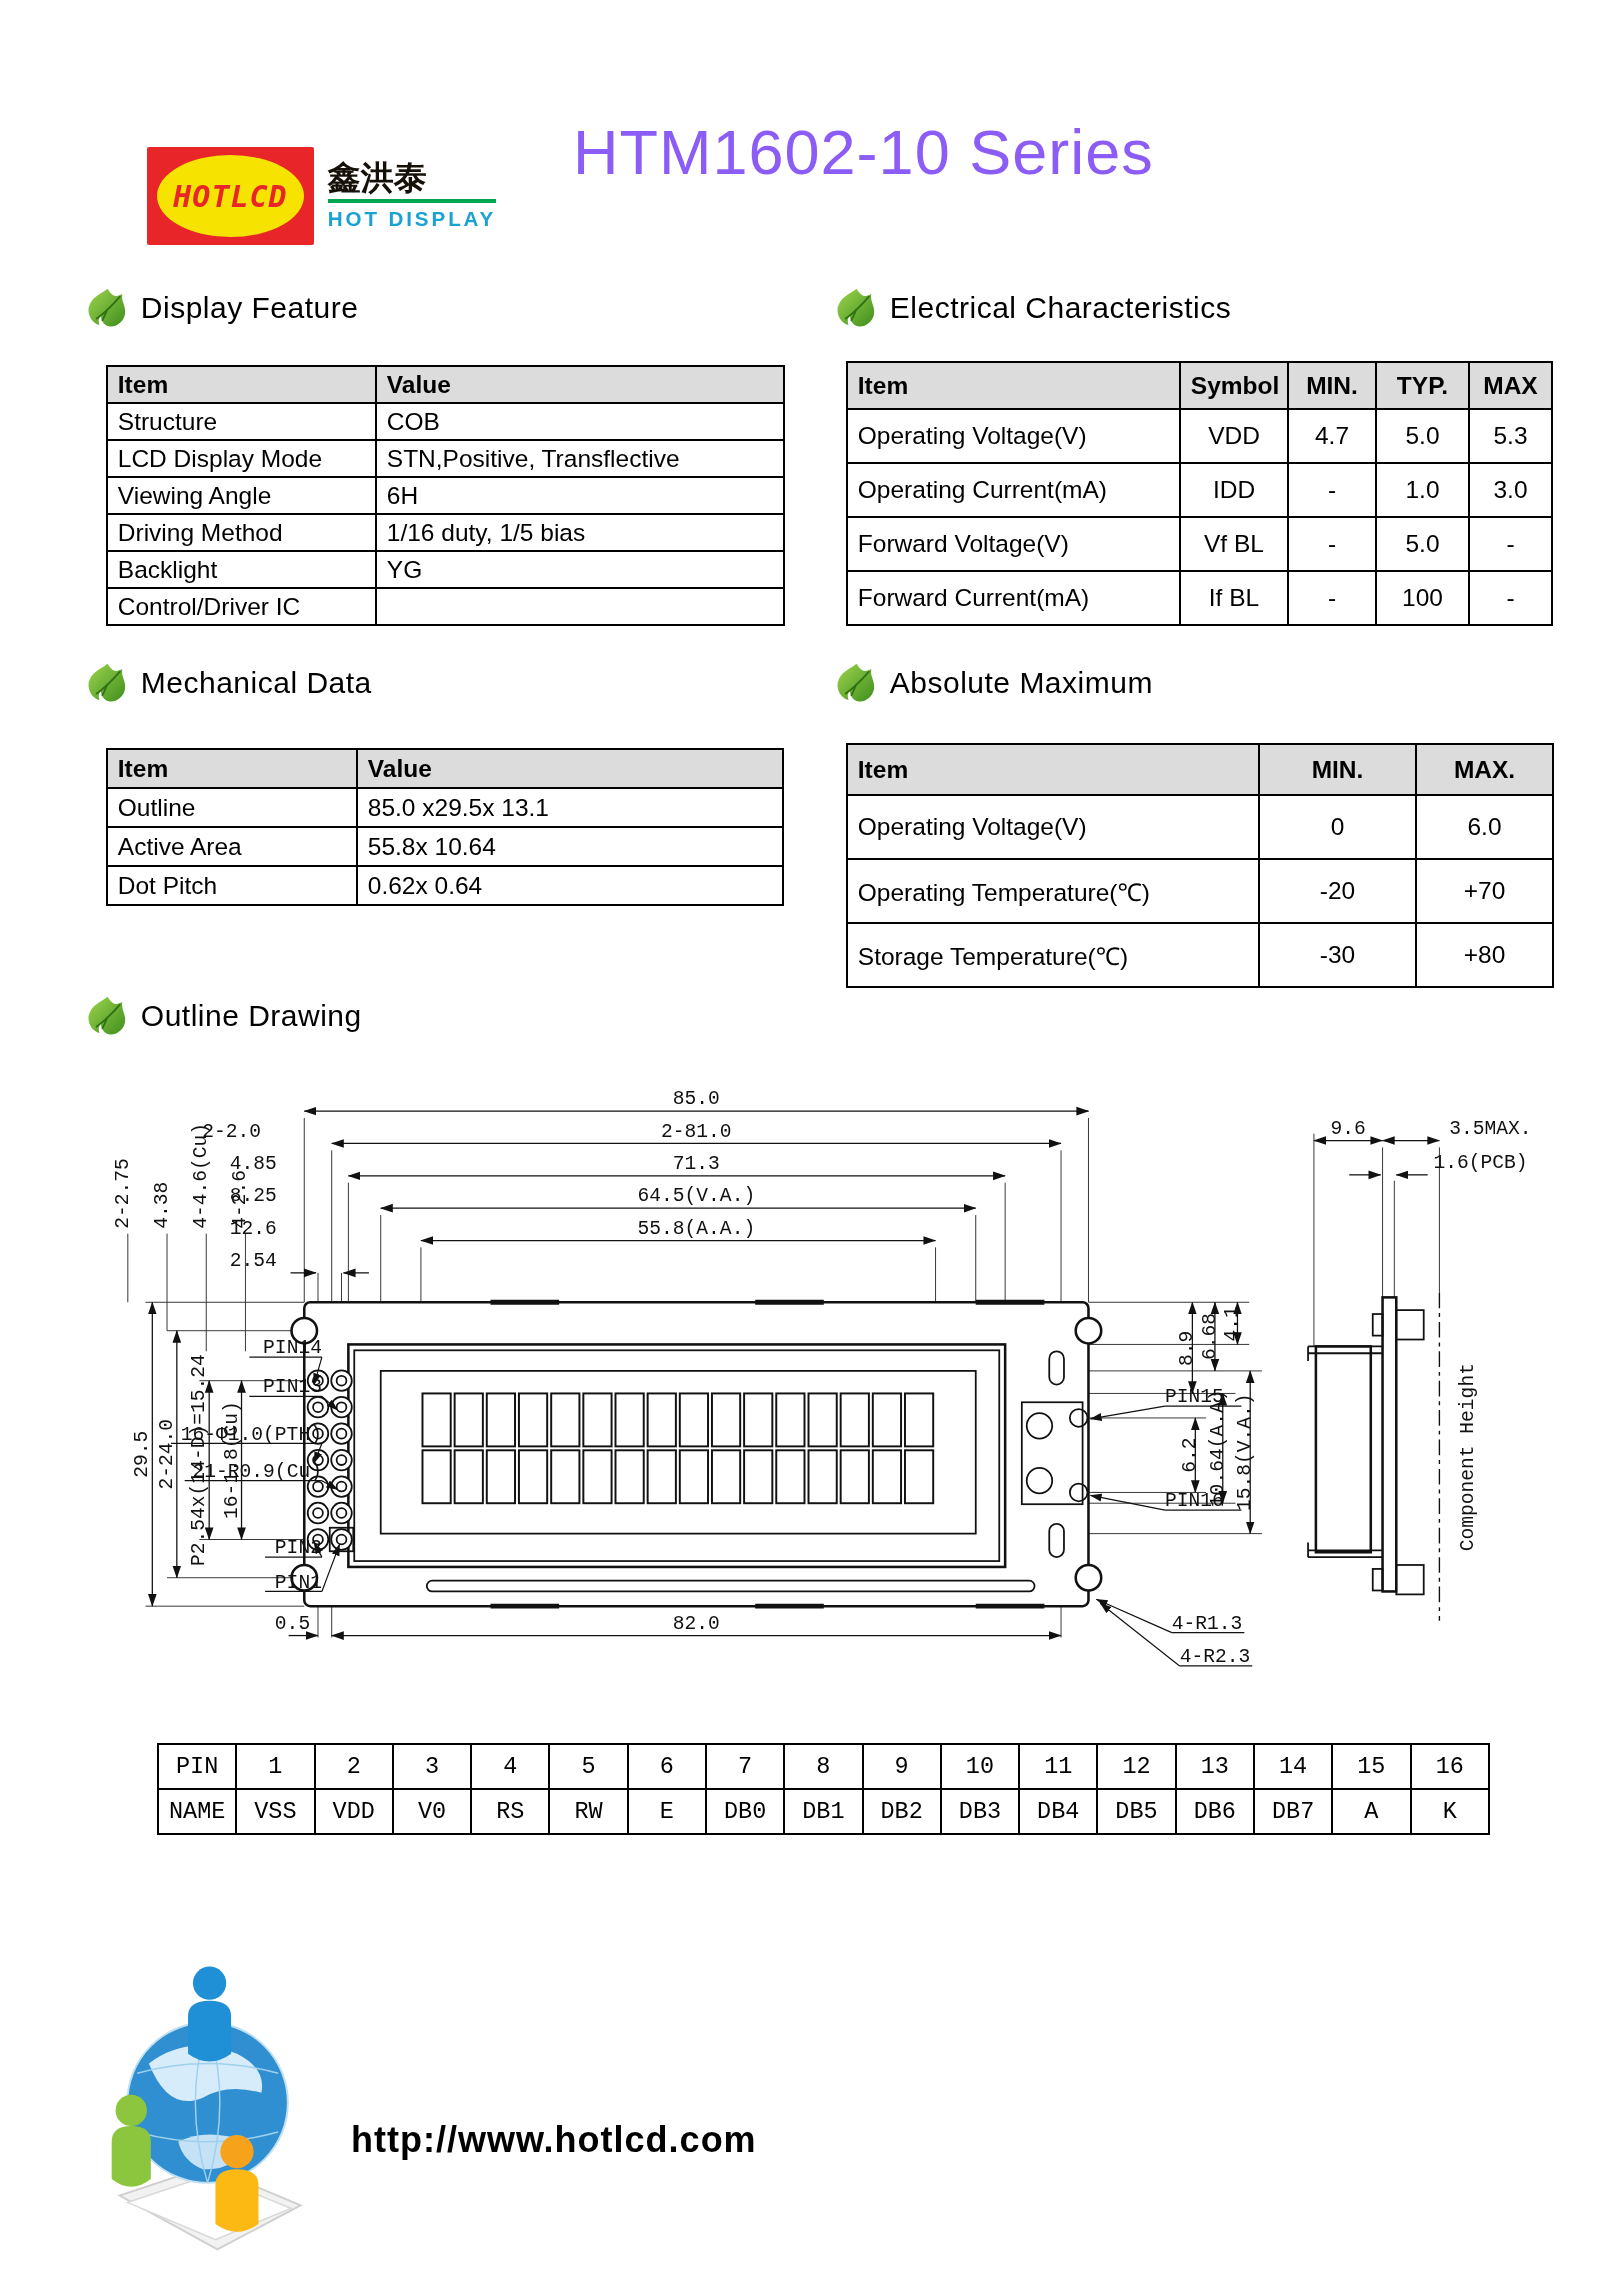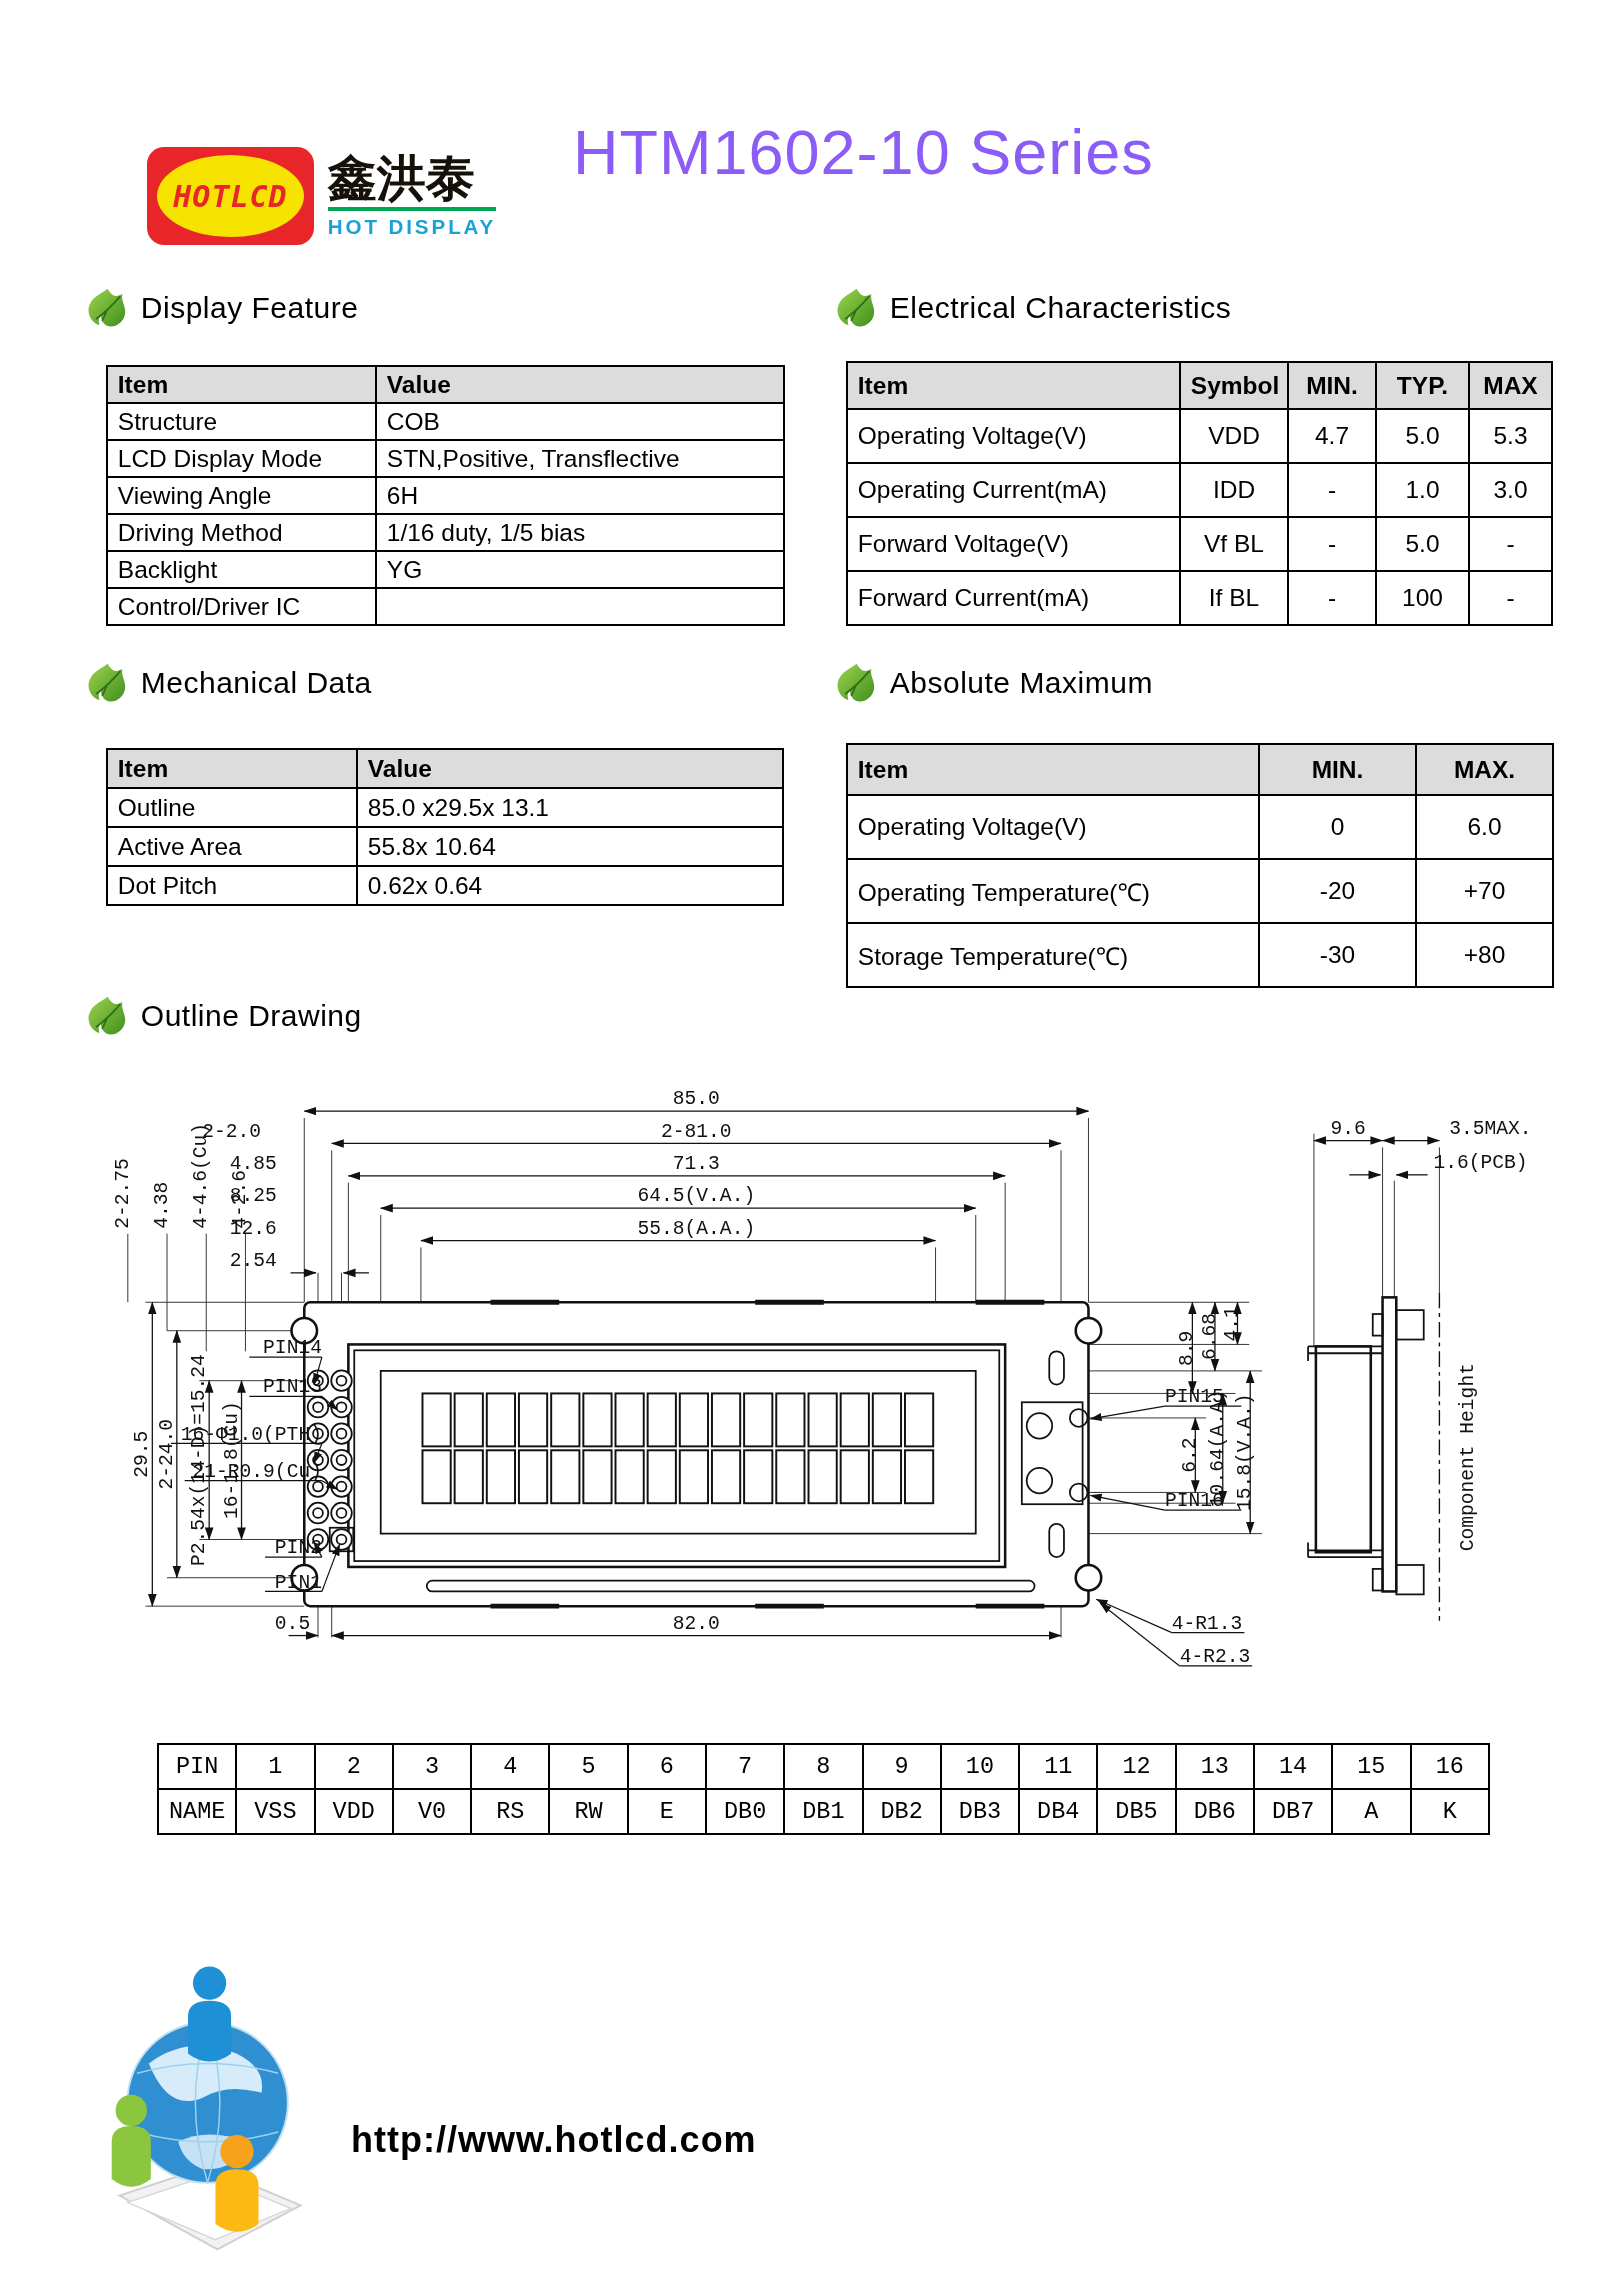--- a/index.html
+++ b/index.html
@@ -1,27 +1,27 @@
 <!DOCTYPE html>
 <html><head>
 <meta charset="utf-8">
 <style>
   html,body{margin:0;padding:0;background:#888;}
   #page{position:relative;width:1620px;height:2292px;background:#fff;
         font-family:"Liberation Sans",sans-serif;color:#000;overflow:hidden;}
   
   #logo{position:absolute;left:147px;top:147px;display:flex;align-items:center;gap:13.7px;}
-  #logo .redbox{width:167px;height:98px;background:#e8262a;border-radius:17px;
+  #logo .redbox{width:167px;height:98px;background:#e8262a;border-radius:2px;
       display:flex;align-items:center;justify-content:center;}
   #logo .oval{width:147px;height:82px;background:#f6e400;border-radius:50%;
       display:flex;align-items:center;justify-content:center;}
   #logo .oval span{font-family:"DejaVu Sans Mono",monospace;font-style:italic;font-weight:bold;
       font-size:30px;color:#e8262a;letter-spacing:1px;}
   #logo .cn{display:flex;flex-direction:column;}
-  #logo .cn .zh{font-size:49px;font-weight:bold;line-height:1.05;color:#151008;}
+  #logo .cn .zh{font-size:33px;font-weight:bold;line-height:1.05;color:#151008;}
   #logo .cn .bar{height:3.9px;background:#00a651;margin:2.9px 0 3.9px 0;}
   #logo .cn .en{font-size:20.6px;font-weight:bold;color:#1ba2d5;letter-spacing:2.9px;}
   #doc-title{position:absolute;left:573px;top:116px;font-size:63px;color:#8b5cf6;
       letter-spacing:1px;white-space:nowrap;}
   
   .sec{position:absolute;display:flex;align-items:center;gap:11.8px;}
   .sec svg.leaf{width:43px;height:43px;}
   .sec h2{margin:0;font-size:30px;font-weight:normal;letter-spacing:0.5px;}
   
   table.t{position:absolute;border-collapse:collapse;table-layout:fixed;font-size:24.5px;

